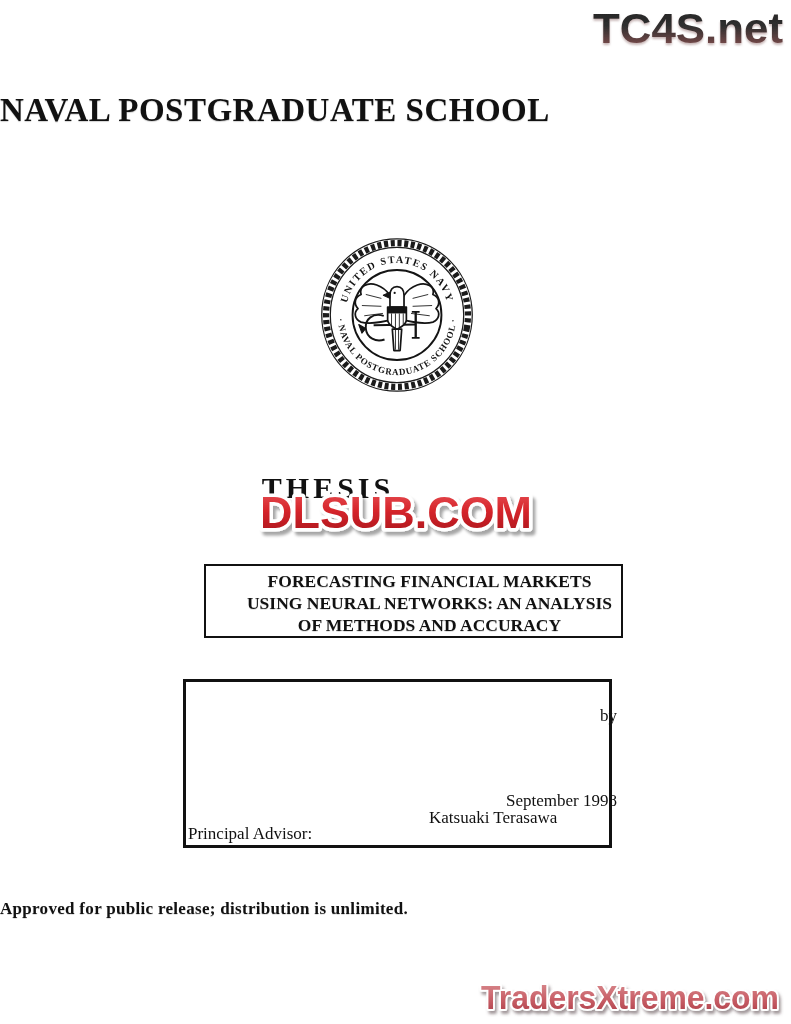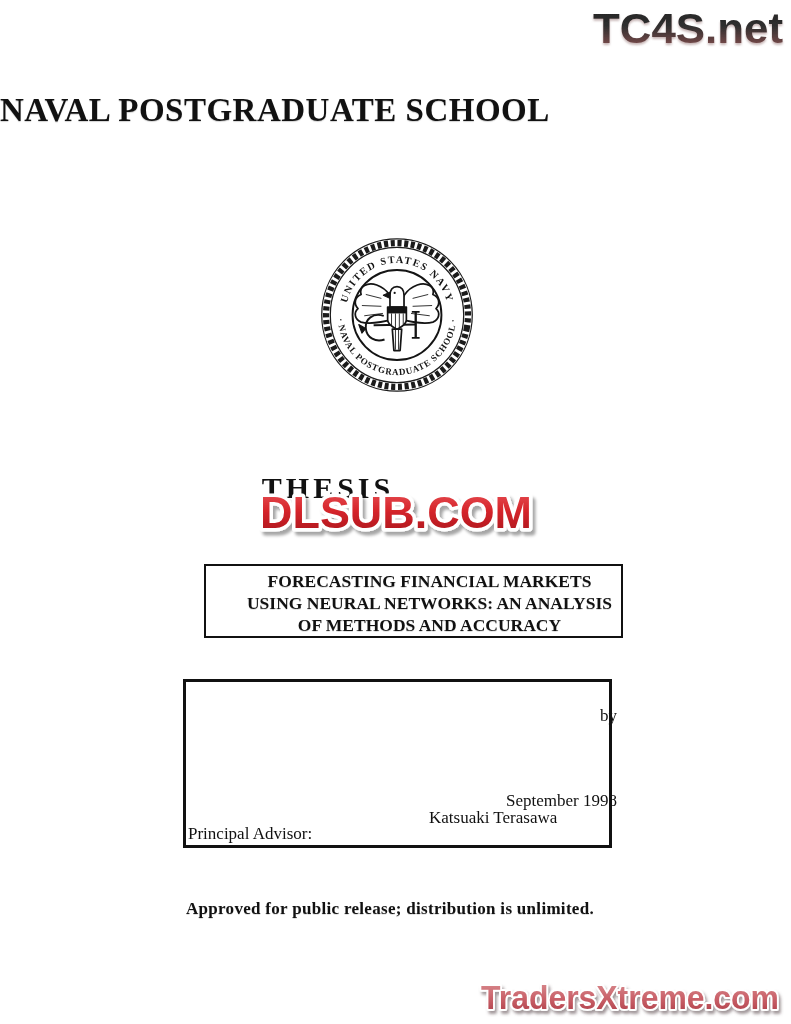--- a/index.html
+++ b/index.html
@@ -26,21 +26,21 @@
   
   .author-box{left:183px;top:679px;width:423px;height:163px;border:3px solid #111;
     font-size:17px;}
   .author-box .row{position:absolute;left:8px;width:100%;text-align:right;}
   .by-row{top:24px;}
   .author-row{top:66px;}
   .date-row{top:109px;}
   .advisor-row{position:absolute;bottom:1px;left:2px;right:0;text-align:left;}
   .advisor-name{position:absolute;left:241px;bottom:16px;}
   
-  .approved{top:899px;left:0;width:780px;text-align:center;
+  .approved{top:899px;left:0;width:780px;text-align:left;
     font-weight:bold;font-size:17px;letter-spacing:.3px;
     text-shadow:0 1px 0 rgba(0,0,0,.12);}
   .tc4s{left:588px;top:2px;}
   .traders{left:473px;top:976px;}
   svg text{font-family:"Liberation Sans", sans-serif;}
   .seal svg text{font-family:"Liberation Serif", serif;}
 </style>
 </head>
 <body>
 

